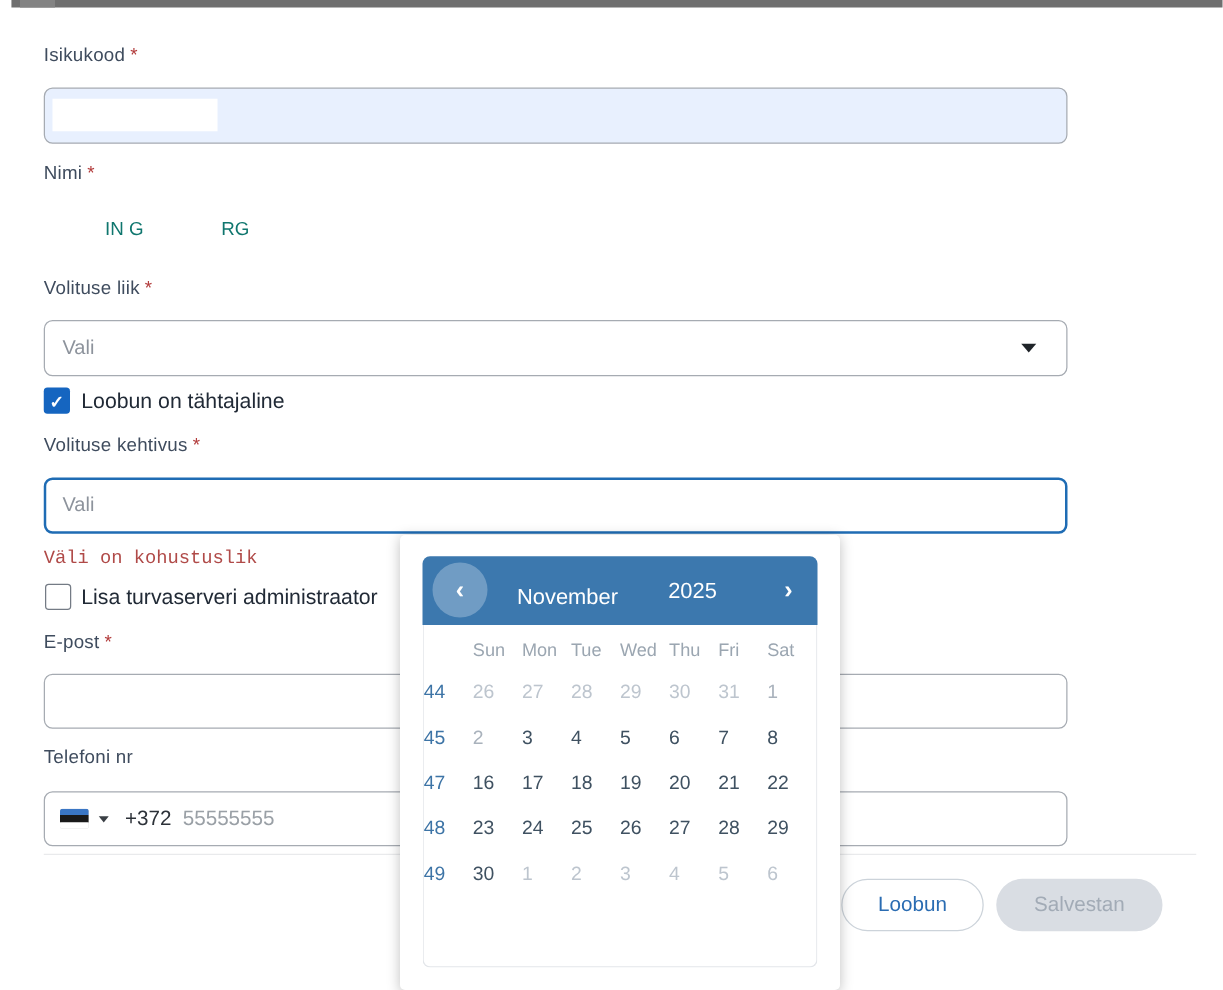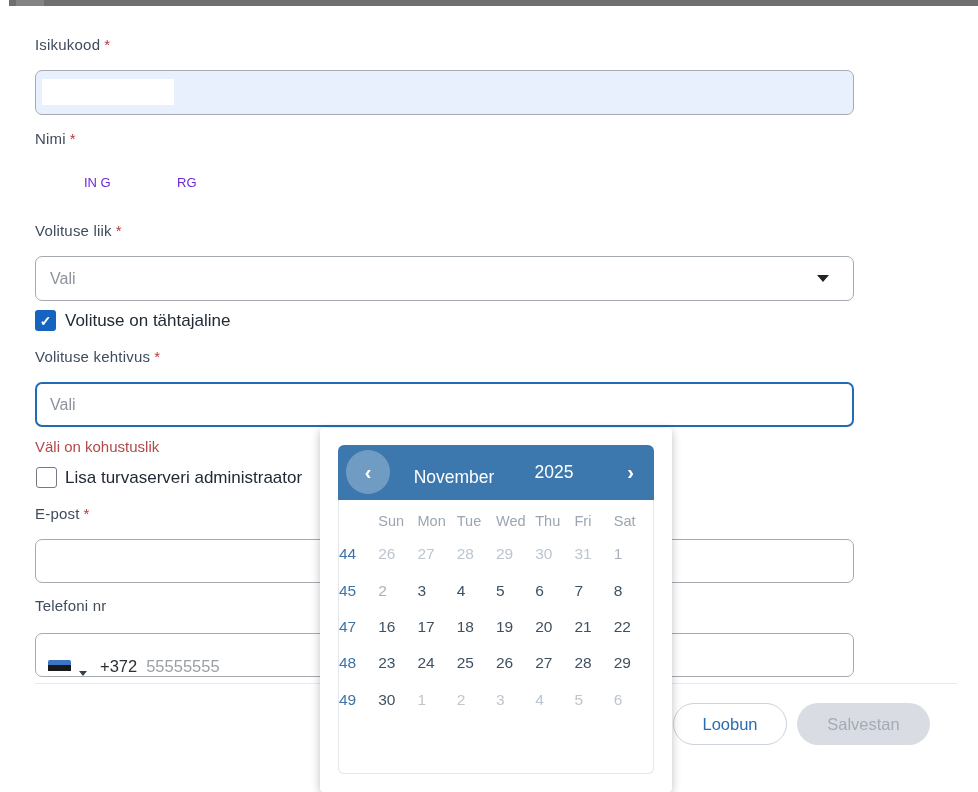--- a/index.html
+++ b/index.html
@@ -15,34 +15,34 @@
   .field-label{position:absolute;left:26px;font-size:15px;color:#3f4c5e;letter-spacing:.2px;}
   .req{color:#b23b3b;margin-left:4px;}
   .l-isikukood{top:36px;} .l-nimi{top:130px;} .l-liik{top:222px;}
   .l-kehtivus{top:348px;} .l-epost{top:505px;} .l-telefon{top:597px;}
 
   
   .input{position:absolute;left:26px;width:819px;height:45px;box-sizing:border-box;
          border:1px solid #a6abb2;border-radius:7px;background:#fff;font-size:16px;}
   .inp-isikukood{top:70px;background:#e8f0fe;}
   .redact{position:absolute;left:33px;top:79px;width:132px;height:26px;background:#ffffff;}
-  .name-part{position:absolute;top:175px;font-size:13px;color:#6d28d9;}
+  .name-part{position:absolute;top:175px;font-size:15px;color:#0f766e;}
   .name-1{left:75px;} .name-2{left:168px;}
 
   .select-box{top:256px;display:flex;align-items:center;padding:0 14px;cursor:pointer;}
   .placeholder{color:#8d939c;font-size:16px;}
   .caret{width:0;height:0;border-left:6px solid transparent;border-right:6px solid transparent;
          border-top:7px solid #1f2429;margin-left:auto;margin-right:10px;}
 
   .inp-kehtivus{top:382px;border:2px solid #1f6cb4;display:flex;align-items:center;padding:0 13px;}
-  .error-text{position:absolute;left:26px;top:438px;font-size:15px;color:#b04a48;}
+  .error-text{position:absolute;left:26px;top:438px;font-size:15px;color:#b04a48;font-family:Liberation Mono, monospace;}
 
   .inp-epost{top:539px;height:44px;}
 
-  .phone-box{top:633px;height:44px;display:flex;align-items:flex-end;padding:0 12px;}
+  .phone-box{top:633px;height:44px;display:flex;align-items:center;padding:0 12px;}
   .flag{position:relative;width:23px;height:16px;border-radius:2px;overflow:hidden;
         box-shadow:0 0 0 1px #c9c9c9 inset;flex:0 0 auto;}
   .flag i{display:block;height:33.4%;}
   .f-b{background:#3a76c4;} .f-k{background:#191919;} .f-w{background:#ffffff;}
   .flag-caret{width:0;height:0;border-left:4px solid transparent;border-right:4px solid transparent;
          border-top:5px solid #3a3f45;margin-left:8px;}
   .prefix{margin-left:13px;font-size:16.5px;color:#2c3138;}
   .phone-ph{margin-left:9px;font-size:16.5px;color:#9aa0a6;}
 
   
@@ -112,21 +112,21 @@
     <span>Volituse liik</span><span class="req">*</span>
   </div>
   <div class="input select-box">
     <span class="placeholder">Vali</span>
     <span class="caret"></span>
   </div>
 
   <div class="cb cb-checked">
     <span>✓</span>
   </div>
-  <div class="cb-label cb-label-1">Volituse on tähtajaline</div>
+  <div class="cb-label cb-label-1">Loobun on tähtajaline</div>
 
   <div class="field-label l-kehtivus">
     <span>Volituse kehtivus</span><span class="req">*</span>
   </div>
   <div class="input inp-kehtivus">
     <span class="placeholder">Vali</span>
   </div>
   <div class="error-text">Väli on kohustuslik</div>
 
   <div class="cb cb-empty"></div>

